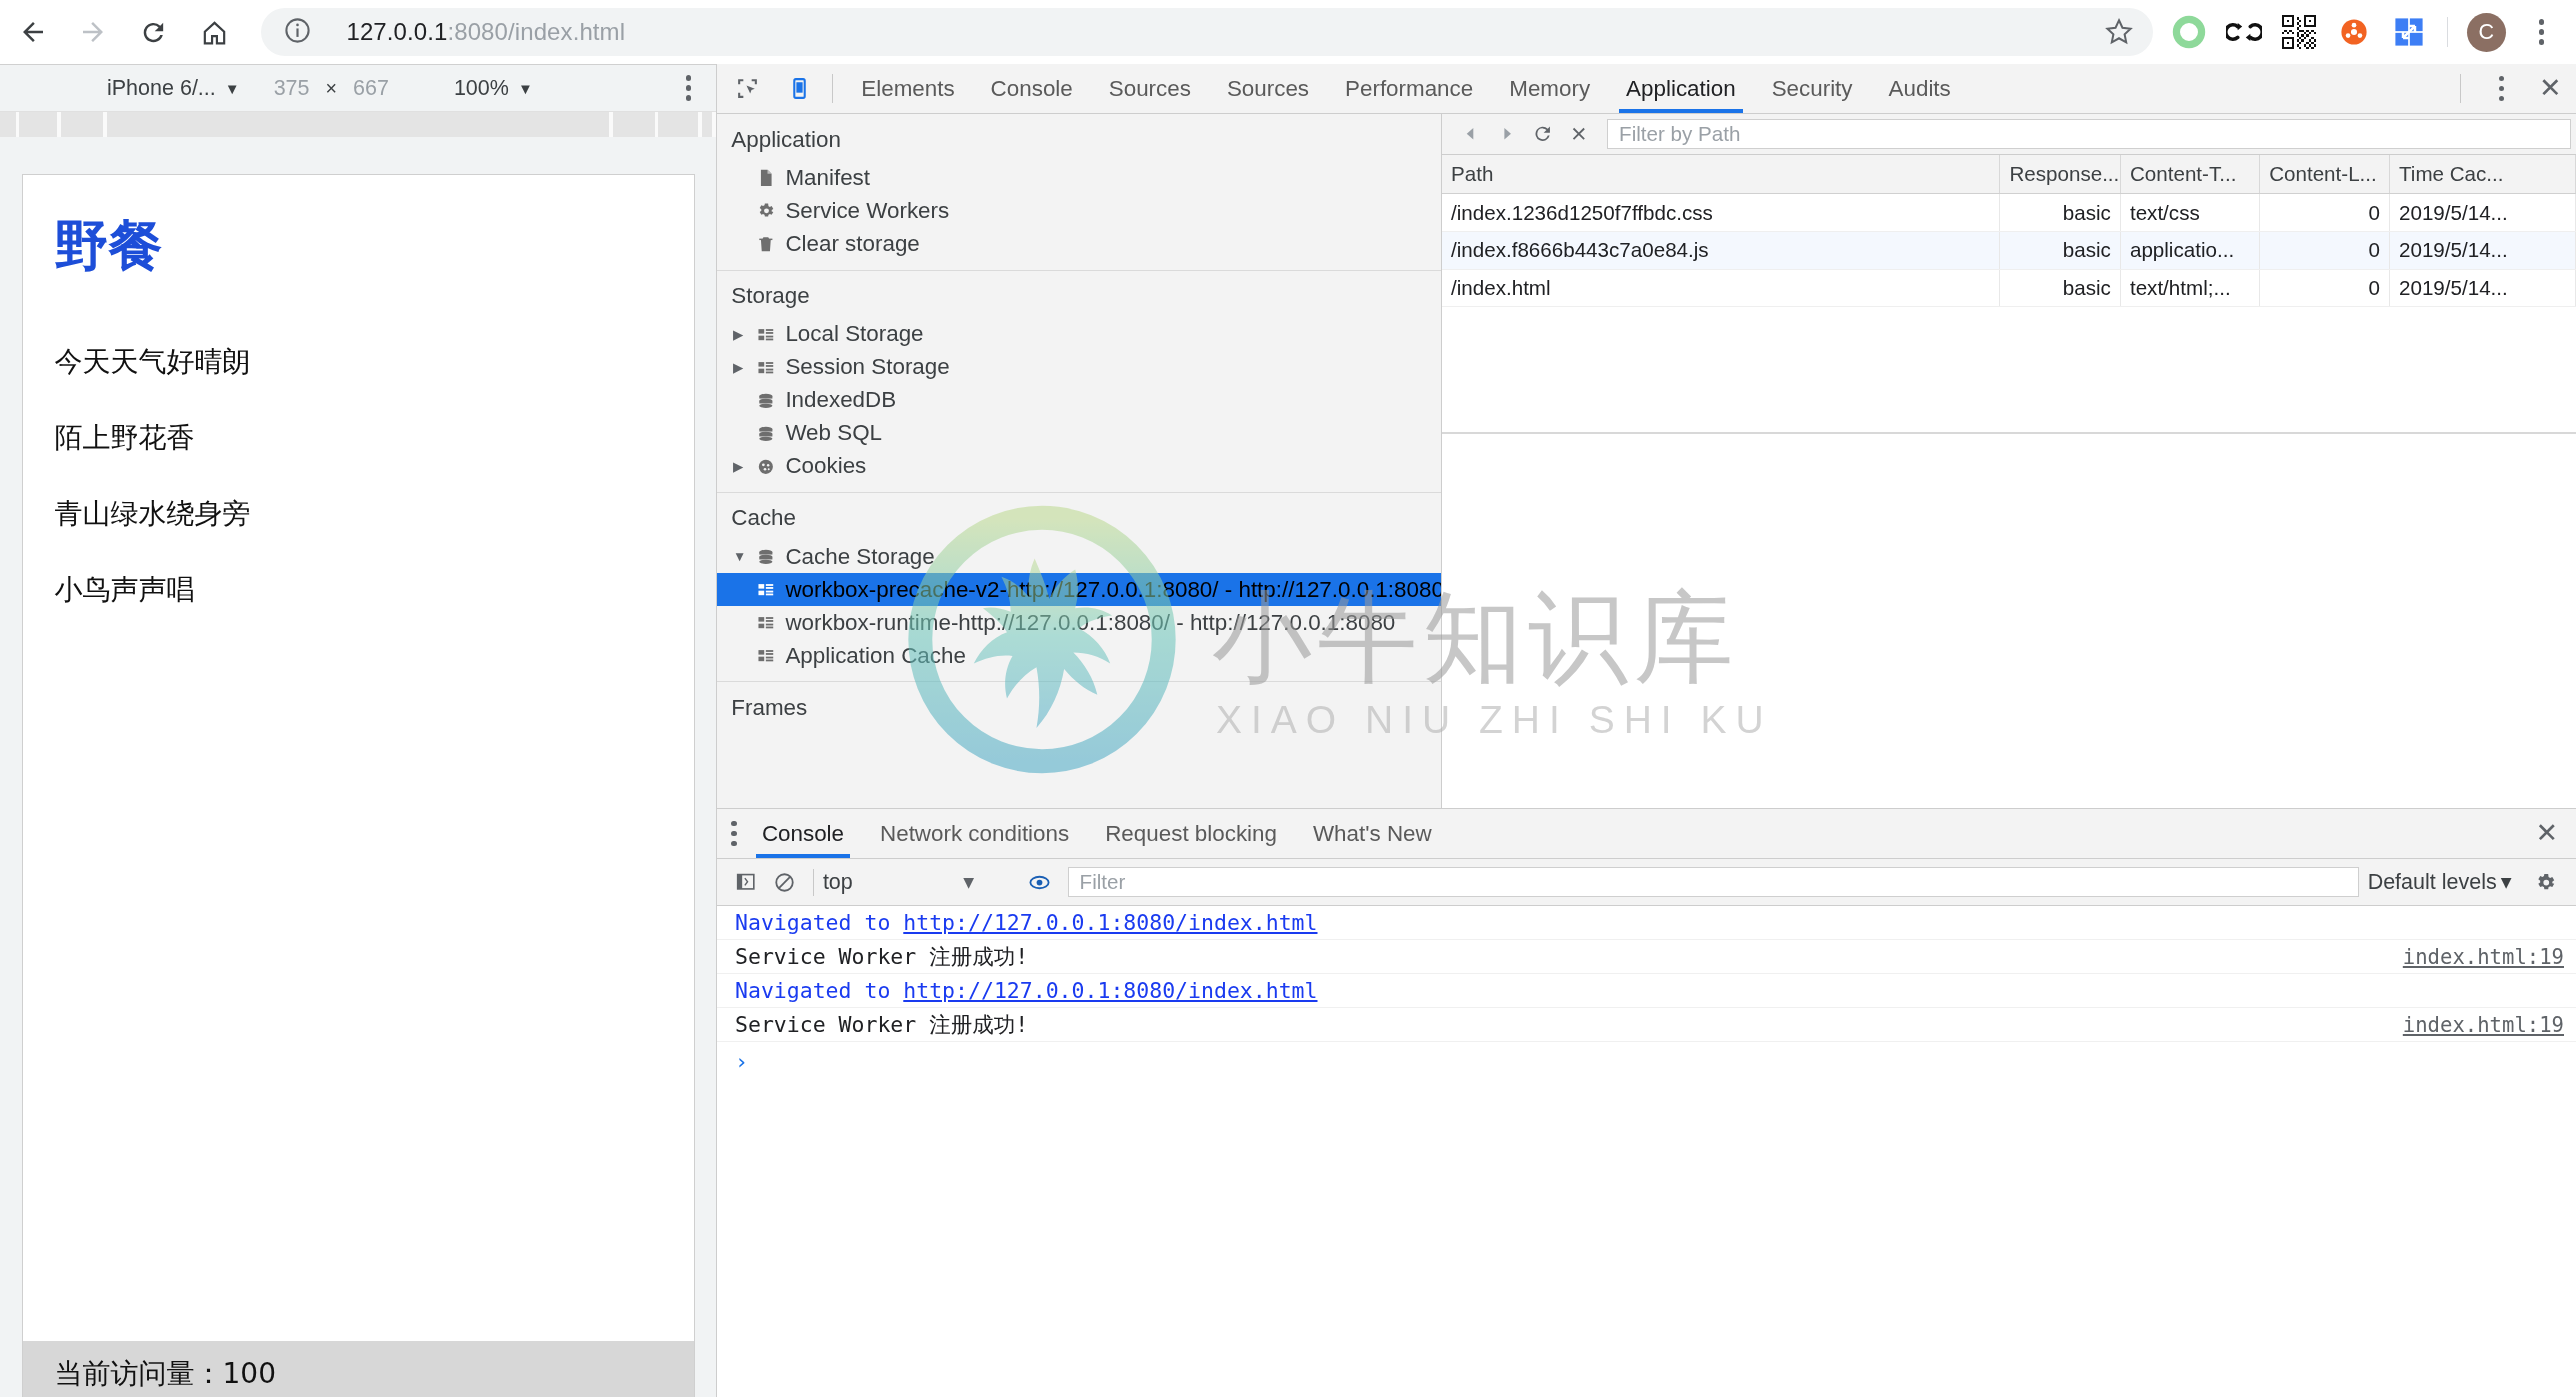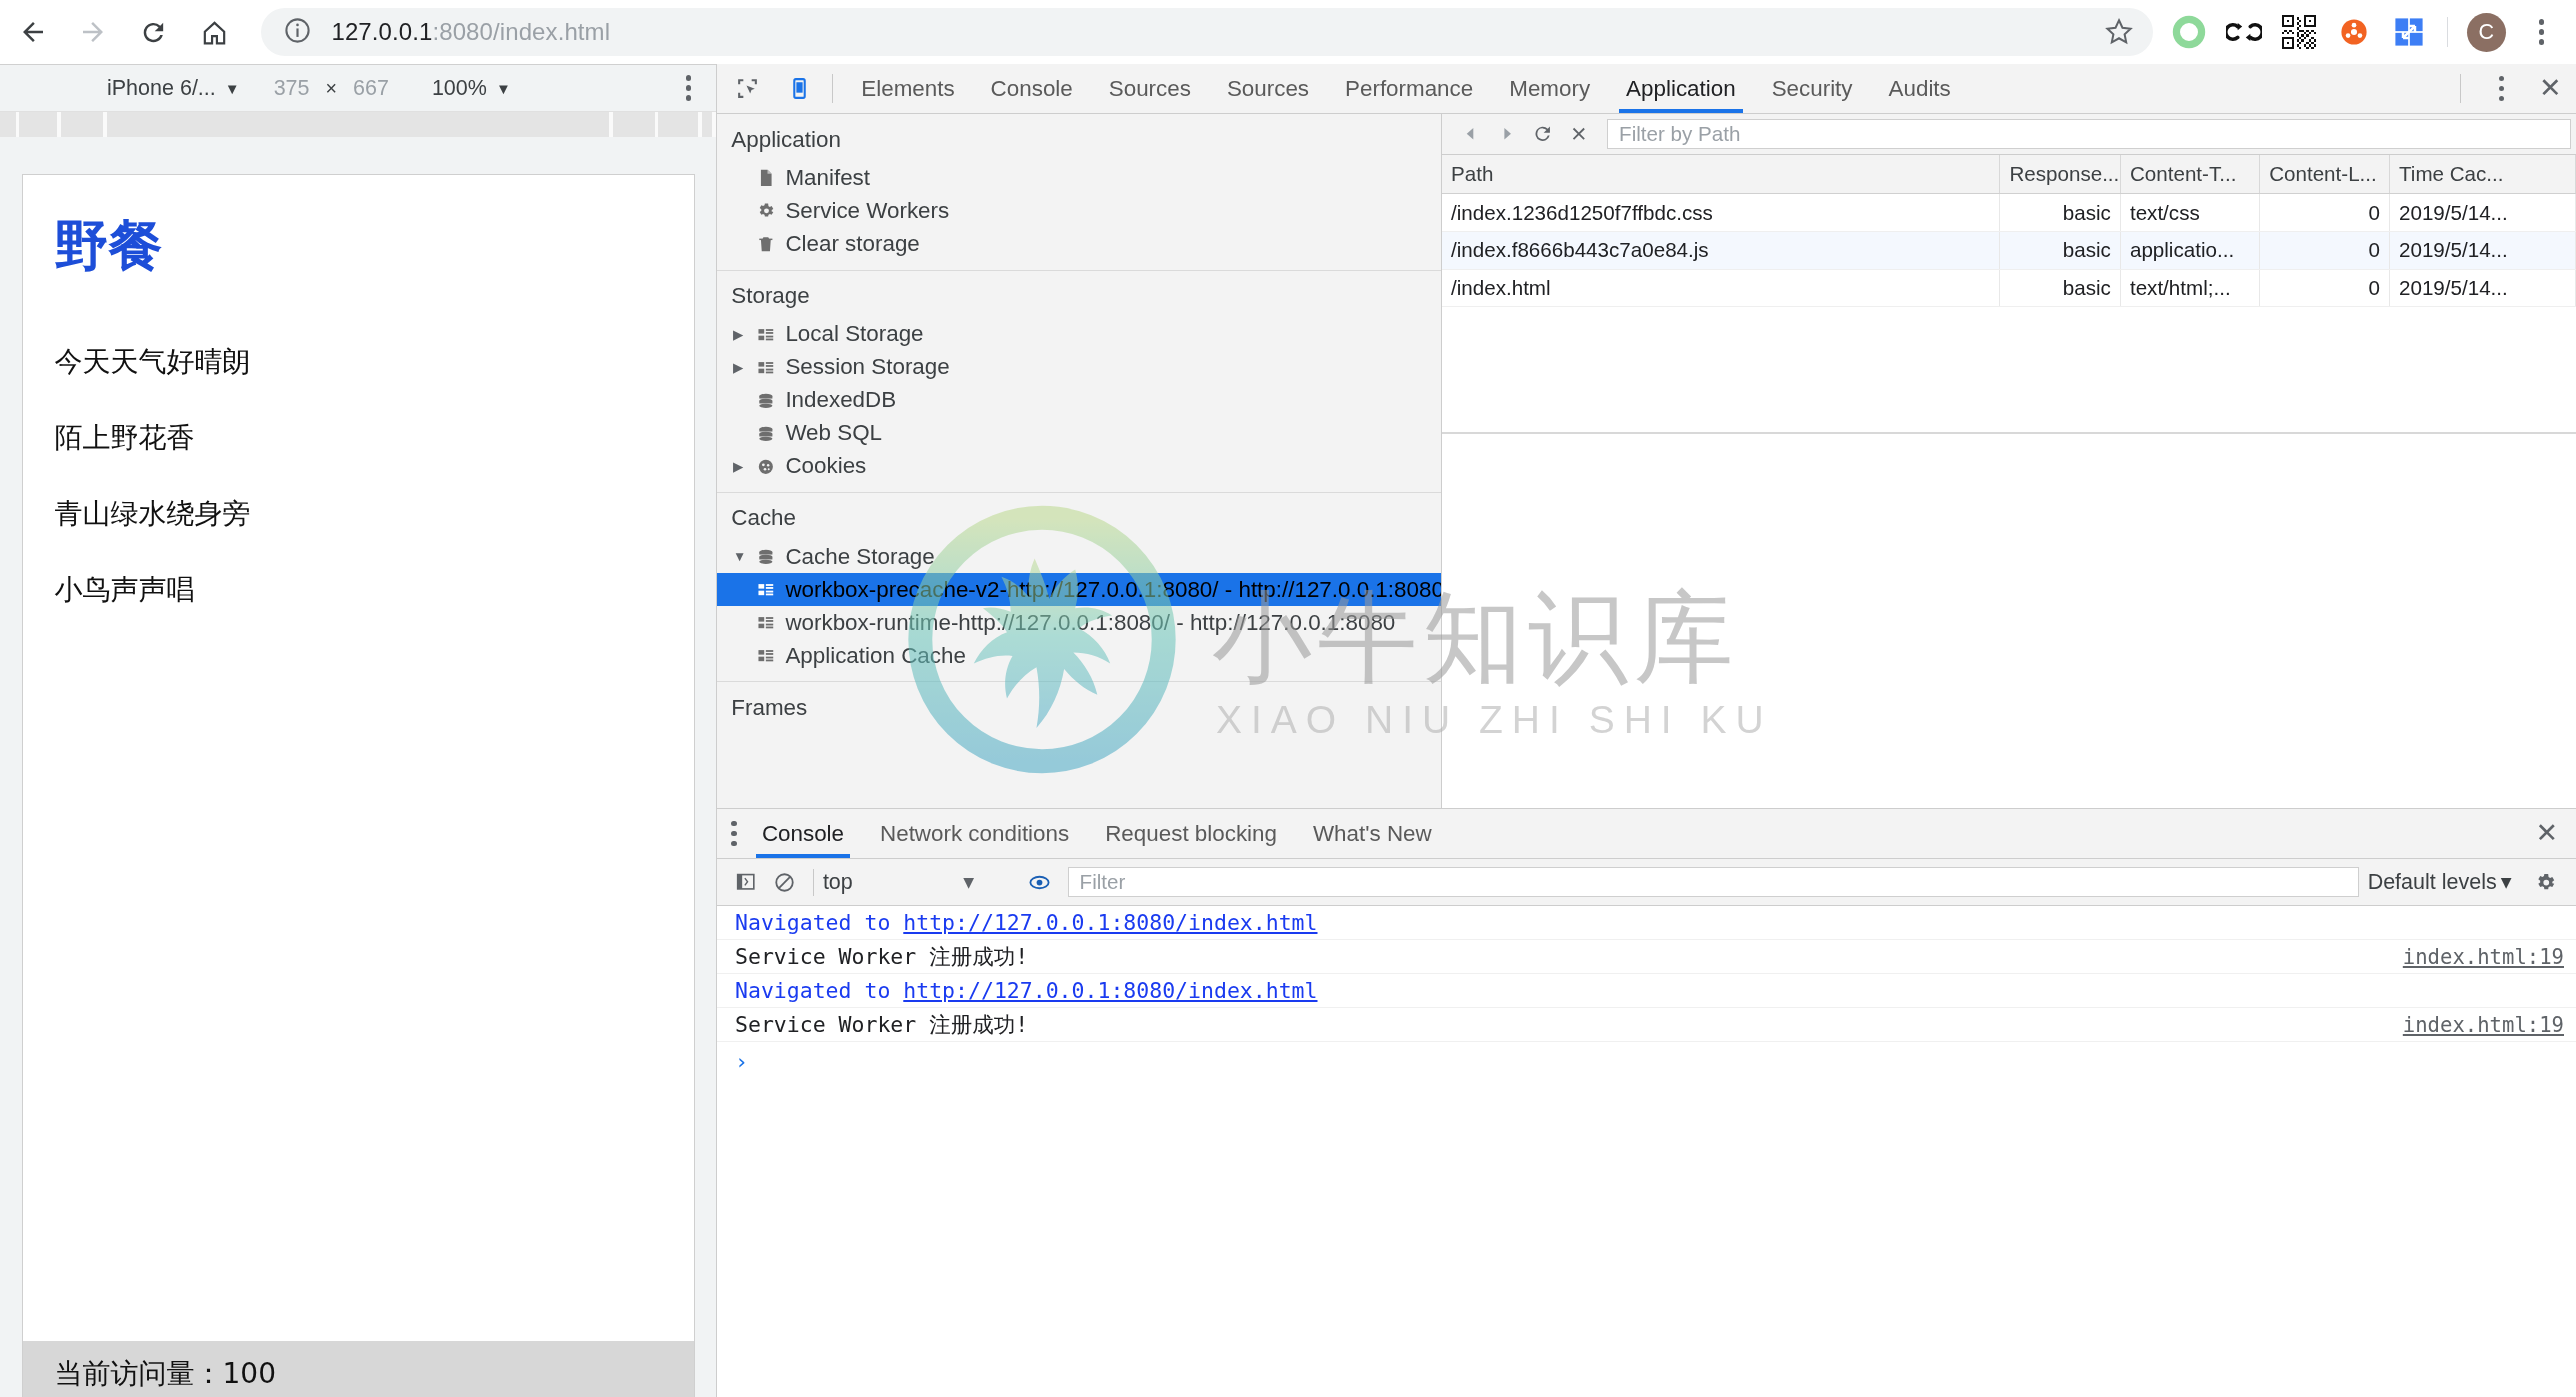--- a/index.html
+++ b/index.html
@@ -22,20 +22,21 @@
     width: 55px; height: 55px; margin-left: 5.4px;
     display: flex; align-items: center; justify-content: center;
     border-radius: 50%;
   }
   .nav-btn svg { display: block; }
   .omnibox {
     flex: 1; height: 48px; margin-left: 19.7px; margin-right: 9px;
     background: #f1f3f4; border-radius: 24px;
     display: flex; align-items: center; padding: 0 21.5px;
     position: relative;
+    gap: 15px;
   }
   .omnibox .info-icon { margin-right: 19.7px; flex: 0 0 auto; }
   .url-text {
     font-size: 24px; color: #202124; letter-spacing: 0.1px;
     white-space: nowrap; font-family: "Liberation Sans", sans-serif;
   }
   .url-text .dim { color: #9aa0a6; }
   .star-wrap {
     position: absolute; right: 12.5px; top: 2.7px;
     width: 43px; height: 43px; display:flex; align-items:center; justify-content:center;
@@ -64,21 +65,21 @@
     background: #f1f3f4;
     display: flex; align-items: center;
     border-bottom: 0.9px solid #e0e0e0;
     font-size: 21.5px; color: #3c4043;
   }
   .dt-device { margin-left: 107px; display: flex; align-items: center; gap: 9px; }
   .dt-caret { font-size: 15px; color: #3c4043; }
   .dt-dims { margin-left: 34px; display: flex; align-items: center; gap: 16px; }
   .dt-dims .num { color: #9aa0a6; }
   .dt-dims .x { color: #3c4043; font-size: 19.7px;}
-  .dt-zoom { margin-left: 43px; display: flex; align-items: center; gap: 9px; }
+  .dt-zoom { margin-left: 65px; display: flex; align-items: center; gap: 9px; }
   .dt-more { margin-left: auto; margin-right: 25px; }
 
   .device-ruler {
     position: absolute; left: 0; top: 47px; width: 716px; height: 25px;
     background: #fafafa;
     display: flex; align-items: stretch;
   }
   .device-ruler .seg { background: #e4e4e4; margin-right: 3.6px; }
 
   .device-frame {

